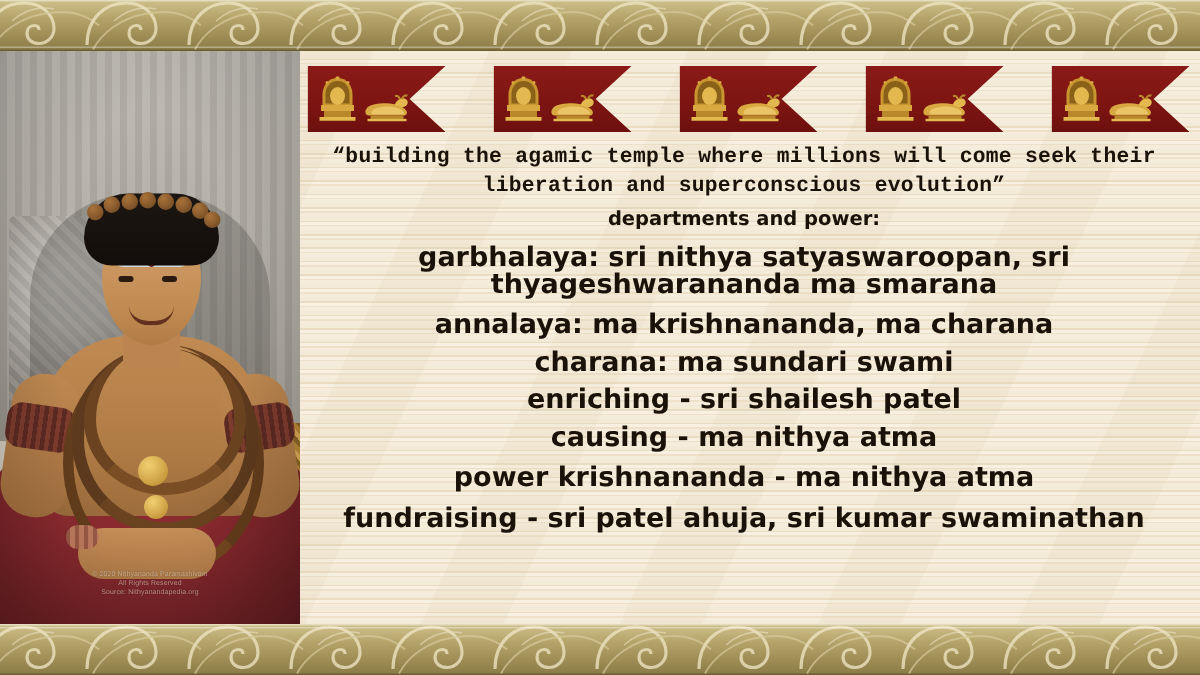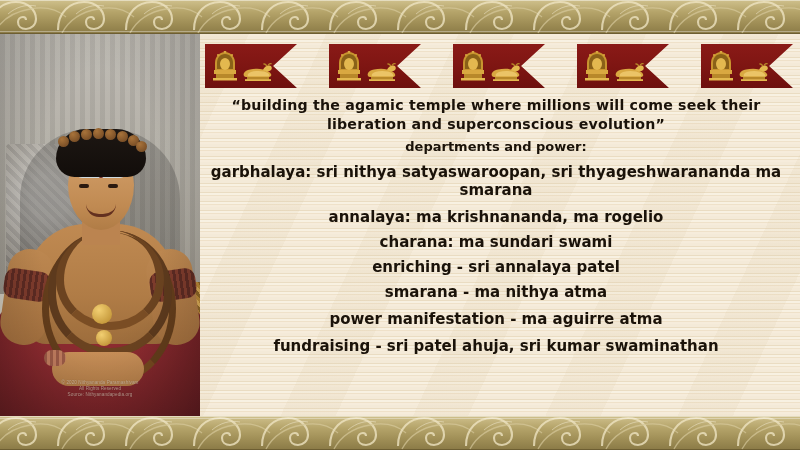--- a/index.html
+++ b/index.html
@@ -228,27 +228,27 @@
 
   
   #textblock{
     position:absolute;left:196px;top:96px;width:600px;
     text-align:center;
     color:#1a1209;
     font-family:"DejaVu Sans", sans-serif;
     font-weight:700;
   }
   .quote{
-    font-size:14.2px;line-height:19px;letter-spacing:.2px;margin:0 0 4px 0;
+    font-size:14.2px;line-height:19px;letter-spacing:.2px;margin:0 0 4px 0;font-family:Liberation Mono, monospace;
   }
   .subhead{
     font-size:13px;line-height:18px;margin:0 0 7px 0;
   }
   .deptline{
-    font-size:15px;line-height:18px;margin:0 0 7px 0;
+    font-size:18px;line-height:18px;margin:0 0 7px 0;
   }
   .deptline.tight{margin-bottom:3px;}
   .deptline.wide{margin-bottom:9px;}
 </style>
 </head>
 <body>
 
 <div id="poster">
 
   <div class="goldband top">
@@ -473,21 +473,21 @@
           <rect x="4" y="20.2" width="26" height="1.8" fill="#e3b84f"></rect>
         </svg>
       </div>
     </div>
   </div>
 
   <div id="textblock">
     <p class="quote">“building the agamic temple where millions will come seek their liberation and superconscious evolution”</p>
     <p class="subhead">departments and power:</p>
     <p class="deptline wide">garbhalaya: sri nithya satyaswaroopan, sri thyageshwarananda ma smarana</p>
-    <p class="deptline">annalaya: ma krishnananda, ma rogelio</p>
+    <p class="deptline">annalaya: ma krishnananda, ma charana</p>
     <p class="deptline">charana: ma sundari swami</p>
-    <p class="deptline">enriching - sri annalaya patel</p>
-    <p class="deptline wide">smarana - ma nithya atma</p>
-    <p class="deptline wide">power manifestation - ma aguirre atma</p>
+    <p class="deptline">enriching - sri shailesh patel</p>
+    <p class="deptline wide">causing - ma nithya atma</p>
+    <p class="deptline wide">power krishnananda - ma nithya atma</p>
     <p class="deptline tight">fundraising - sri patel ahuja, sri kumar swaminathan</p>
   </div>
 
 </div>
 
 </body></html>

